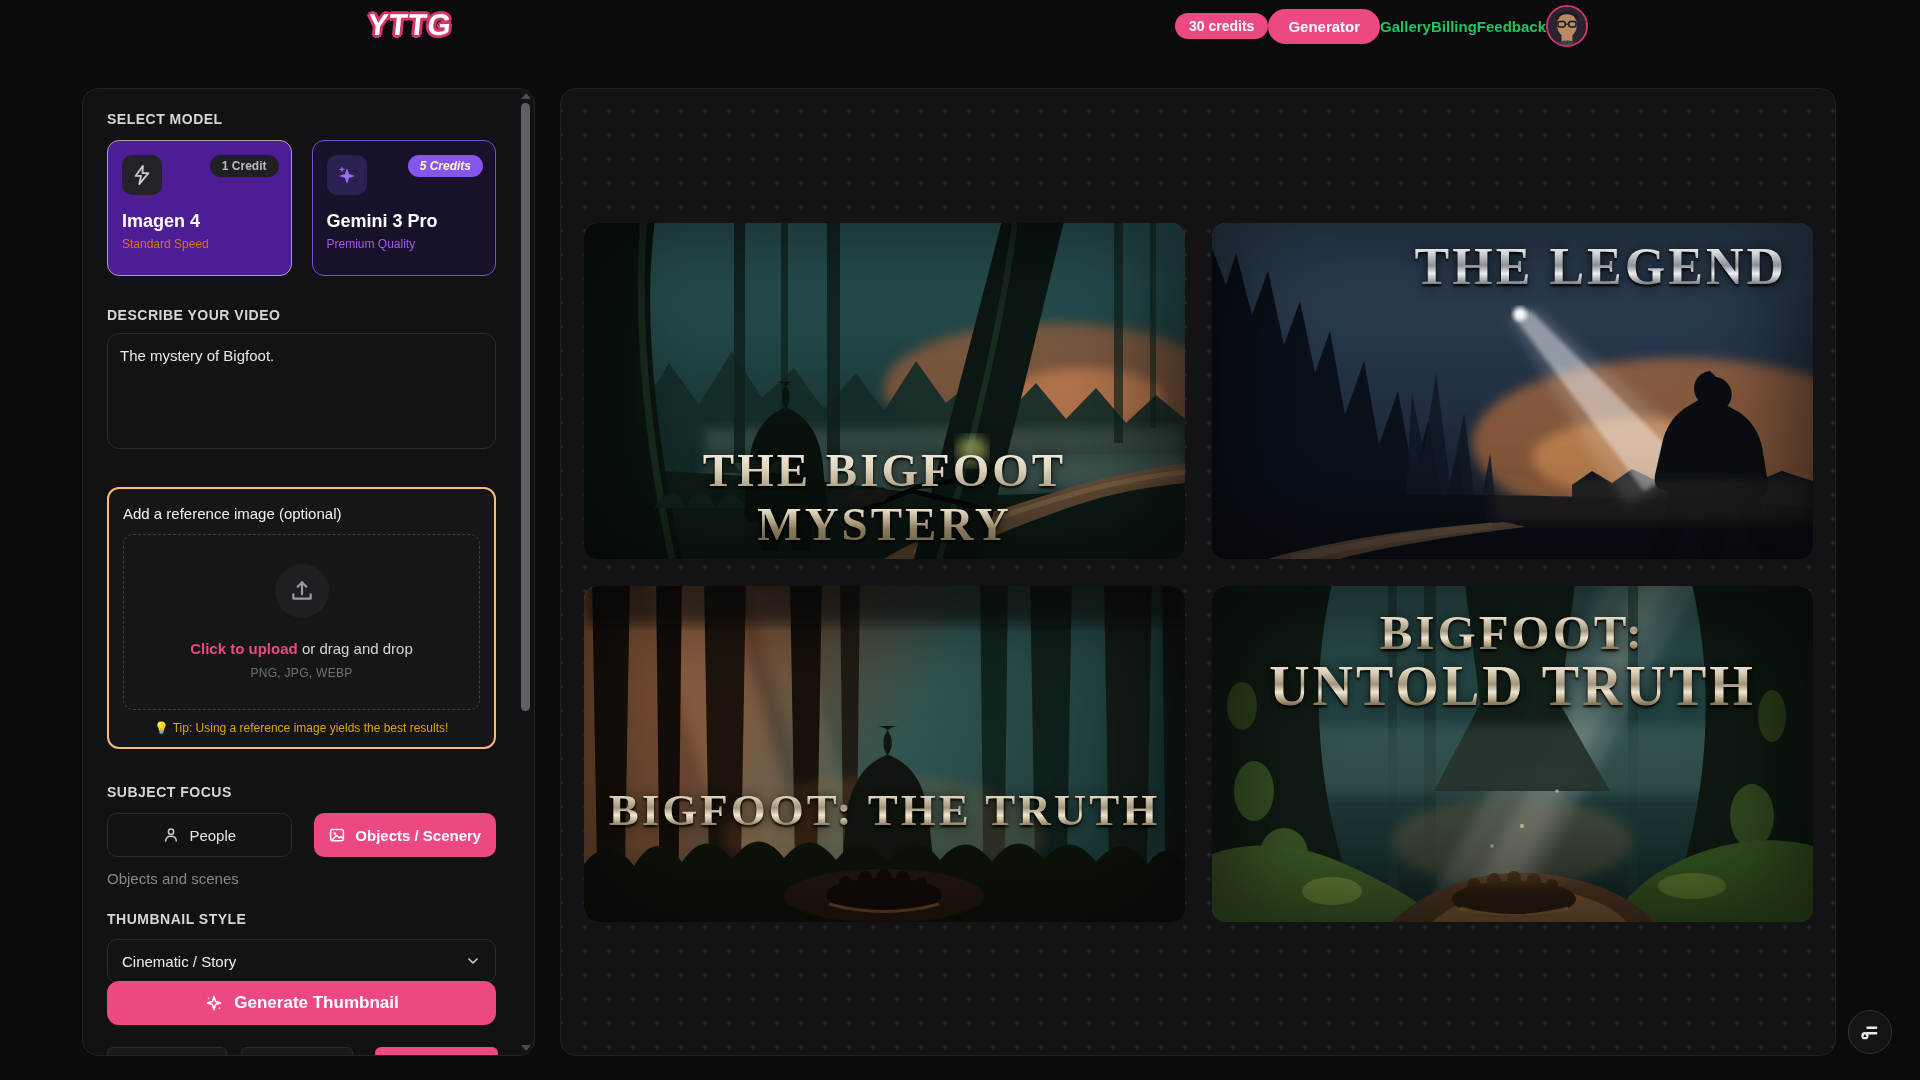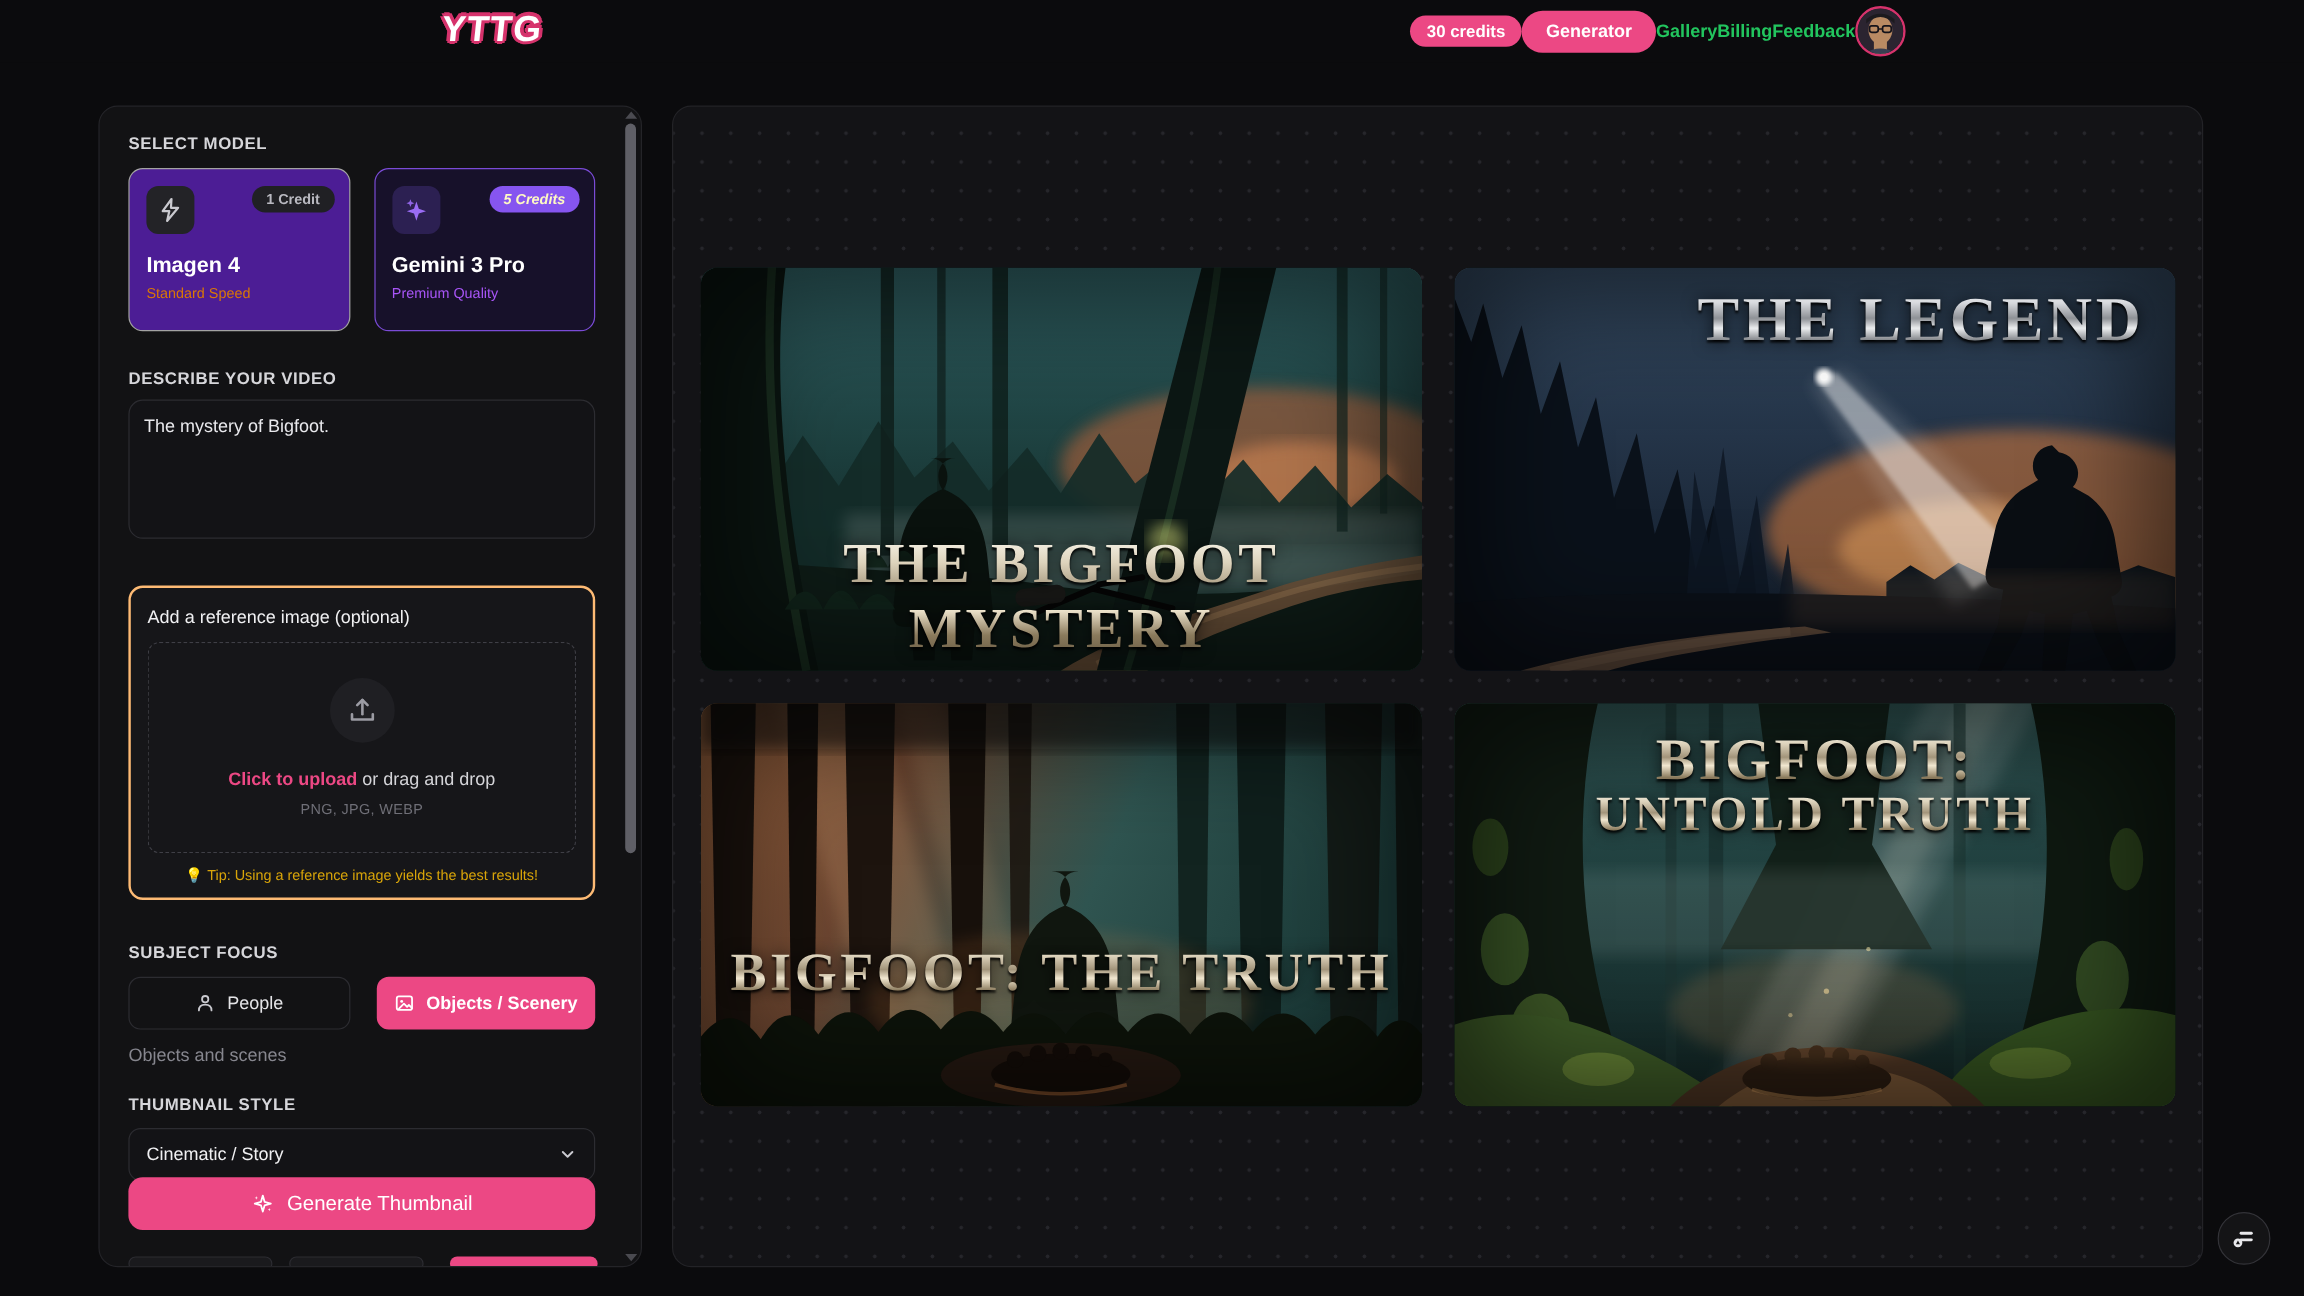--- a/index.html
+++ b/index.html
@@ -65,21 +65,21 @@
   .focus-btn.active { background:#ec4884; border:none; color:#ffffff; font-weight:600; }
   .focus-desc { margin-top:13px; color:#86868e; font-size:15px; }
 
   .lbl-style { margin-top:24px; }
   .style-select { margin-top:12px; height:44px; border:1px solid #2c2c31; border-radius:10px; background:#131316;
                   display:flex; align-items:center; justify-content:space-between; padding:0 14px; cursor:pointer; }
   .style-value { color:#f0f0f2; font-size:15px; }
   .style-desc { margin-top:10px; color:#86868e; font-size:15px; }
 
   .generate-btn { position:absolute; left:24px; right:38px; bottom:30px; height:44px; background:#ec4884;
-                  border:none; border-radius:12px; color:#ffffff; font-size:17px; font-weight:400;
+                  border:none; border-radius:12px; color:#ffffff; font-size:17px; font-weight:700;
                   display:flex; align-items:center; justify-content:center; gap:10px; cursor:pointer;
                   font-family:"Liberation Sans", sans-serif; }
   .sliver { position:absolute; bottom:-4px; height:12px; border-radius:8px; }
   .sliver.s1 { left:24px; width:120px; background:#1a1a1d; border:1px solid #2c2c31; }
   .sliver.s2 { left:158px; width:112px; background:#1a1a1d; border:1px solid #2c2c31; }
   .sliver.s3 { left:292px; width:123px; background:#ec4884; }
 
   .scrollbar { position:absolute; right:2px; top:2px; bottom:2px; width:13px; }
   .sb-thumb { position:absolute; top:12px; left:2px; width:9px; height:608px; background:#5f5f66; border-radius:5px; }
   .sb-arrow { position:absolute; left:2px; width:0; height:0; border-left:5px solid transparent; border-right:5px solid transparent; }
@@ -101,21 +101,21 @@
            background:linear-gradient(180deg,#fdfbf2 0%,#ddd3bc 24%,#a2947a 46%,#f1e7d0 60%,#8a7a5c 80%,#635640 100%);
            -webkit-background-clip:text; background-clip:text; color:transparent;
            filter:drop-shadow(0 2px 1px rgba(0,0,0,.95)) drop-shadow(0 0 6px rgba(0,0,0,.6)); }
   .metal.silver { background:linear-gradient(180deg,#ffffff 0%,#d8dade 26%,#8d9095 48%,#eceef0 62%,#6f7277 82%,#4c4e52 100%);
                   -webkit-background-clip:text; background-clip:text; }
   .t1-title { position:absolute; bottom:8px; left:0; right:0; text-align:center; font-size:47px; z-index:3; }
   .t2-title { position:absolute; top:14px; right:26px; text-align:right; font-size:52px; z-index:3; }
   .t3-title { position:absolute; top:198px; left:0; right:0; text-align:center; font-size:45px; z-index:3; }
   .t4-title { position:absolute; top:22px; left:0; right:0; text-align:center; z-index:3; line-height:1.02; }
   .t4-l1 { font-size:49px; display:block; }
-  .t4-l2 { font-size:41px; display:block;text-decoration:underline; }
+  .t4-l2 { font-size:56px; display:block;text-decoration:underline; }
 
   
   .float-btn { position:absolute; right:28px; bottom:26px; width:44px; height:44px; border-radius:50%;
                background:#141416; border:1px solid #333338; display:flex; align-items:center; justify-content:center; cursor:pointer; }
 </style>
 </head>
 <body>
 
 <div class="stage">
 

